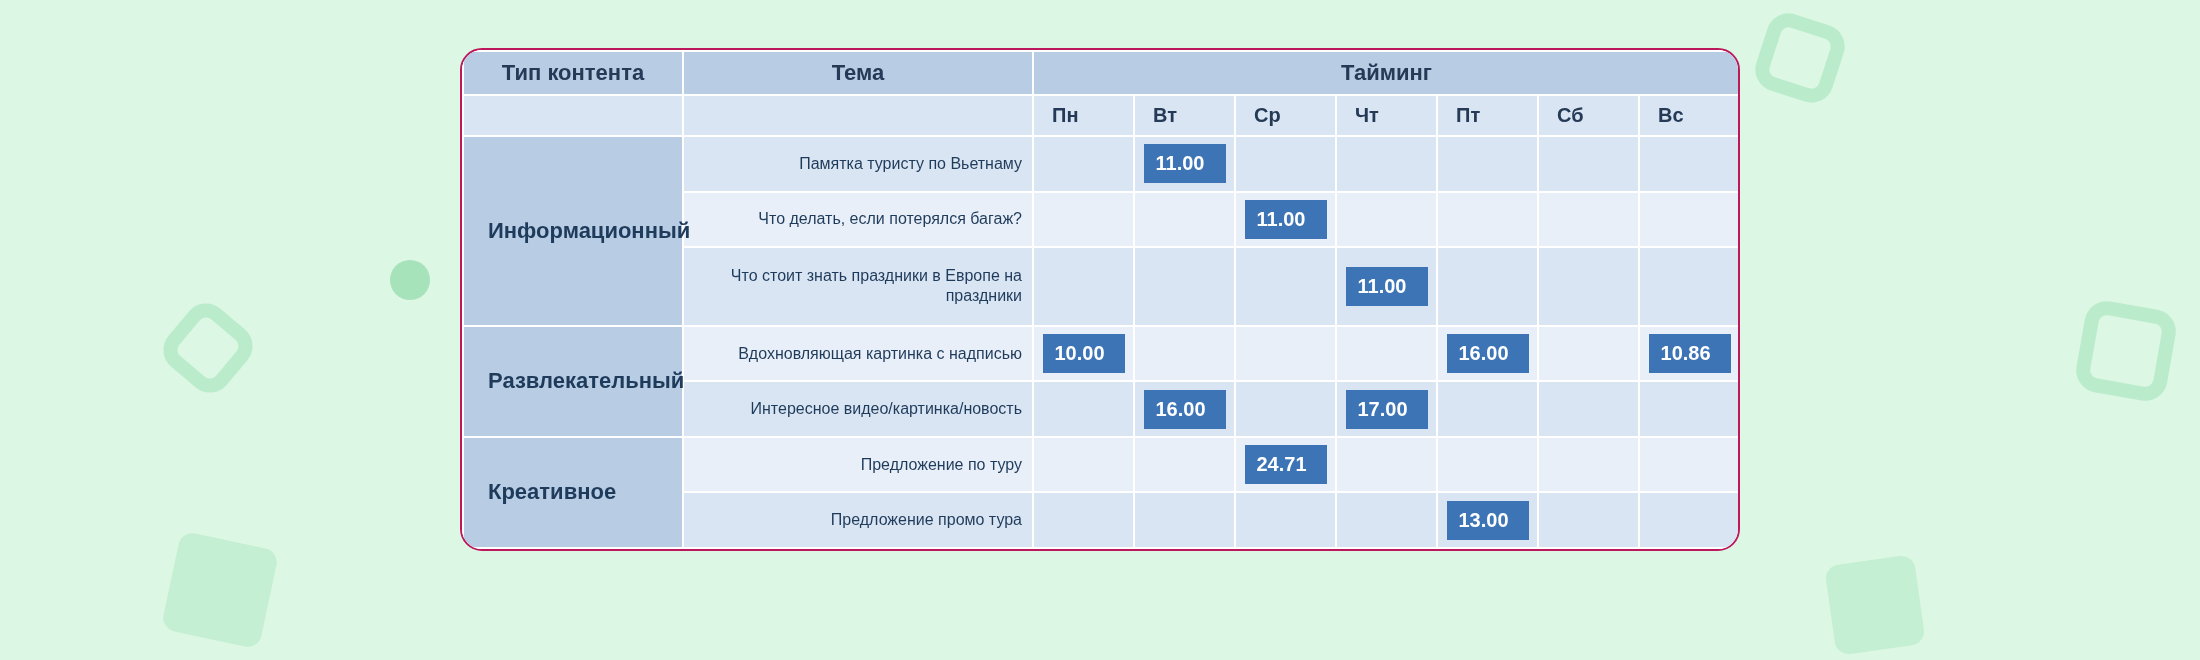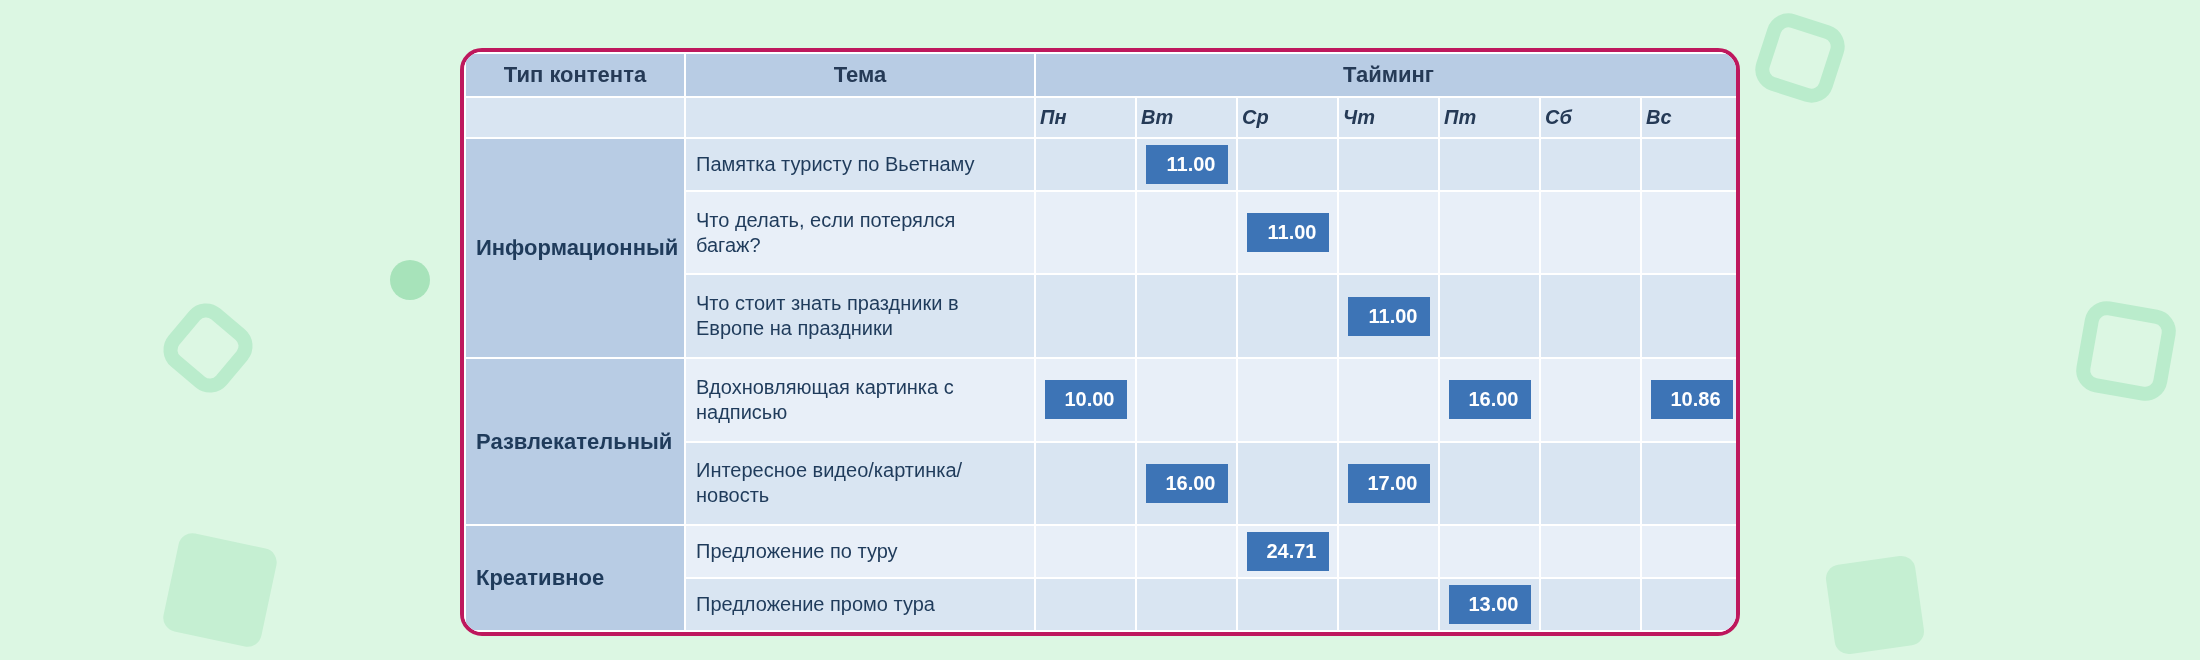--- a/index.html
+++ b/index.html
@@ -29,23 +29,23 @@
     border: 14px solid #baeccc;
     border-radius: 22px;
     background: transparent;
   }
 
   .frame {
     position: absolute;
     left: 460px;
     top: 48px;
     width: 1280px;
-    height: 588px;
+    height: 503px;
     background: #fff;
-    border: 4px solid #be185d;
+    border: 2px solid #be185d;
     border-radius: 22px;
     overflow: hidden;
     box-sizing: border-box;
   }
 
   table.plan {
     border-collapse: collapse;
     width: 100%;
     height: 100%;
     table-layout: fixed;
@@ -63,60 +63,59 @@
     font-weight: bold;
     text-align: center;
     color: #253a56;
     font-size: 22px;
   }
   
   table.plan thead tr.days th {
     background: #d9e5f2;
     font-size: 20px;
     text-align: left;
-    padding-left: 4px;
-    font-style: italic;
+    padding-left: 18px;
   }
   table.plan thead tr.days th.blank {
     background: #d9e5f2;
   }
 
   
   table.plan tbody td {
     background: #d9e5f2;
   }
   table.plan tbody td.group-label {
     background: #b8cce4;
     font-weight: bold;
     font-size: 22px;
     text-align: left;
-    padding-left: 10px;
+    padding-left: 24px;
   }
   table.plan tbody td.topic {
-    font-size: 20px;
-    text-align: left;
+    font-size: 16px;
+    text-align: right;
     line-height: 1.25;
   }
   table.plan tbody tr.row-alt td.topic,
   table.plan tbody tr.row-alt td.slot {
     background: #e8eff8;
   }
   table.plan tbody td.slot {
     text-align: center;
     padding: 0;
   }
   .chip {
     display: inline-block;
     background: #3d74b6;
     color: #fff;
     font-weight: 600;
     font-size: 20px;
     padding: 8px 12px;
     min-width: 58px;
-    text-align: right;
+    text-align: left;
   }
 
   col.col-type  { width: 220px; }
   col.col-topic { width: 350px; }
   col.col-day   { width: 101px; }
 </style>
 </head>
 <body>
 
 <div class="bg-square-outline" style="left:1760px; top:18px; width:52px; height:52px; transform:rotate(18deg);"></div>

